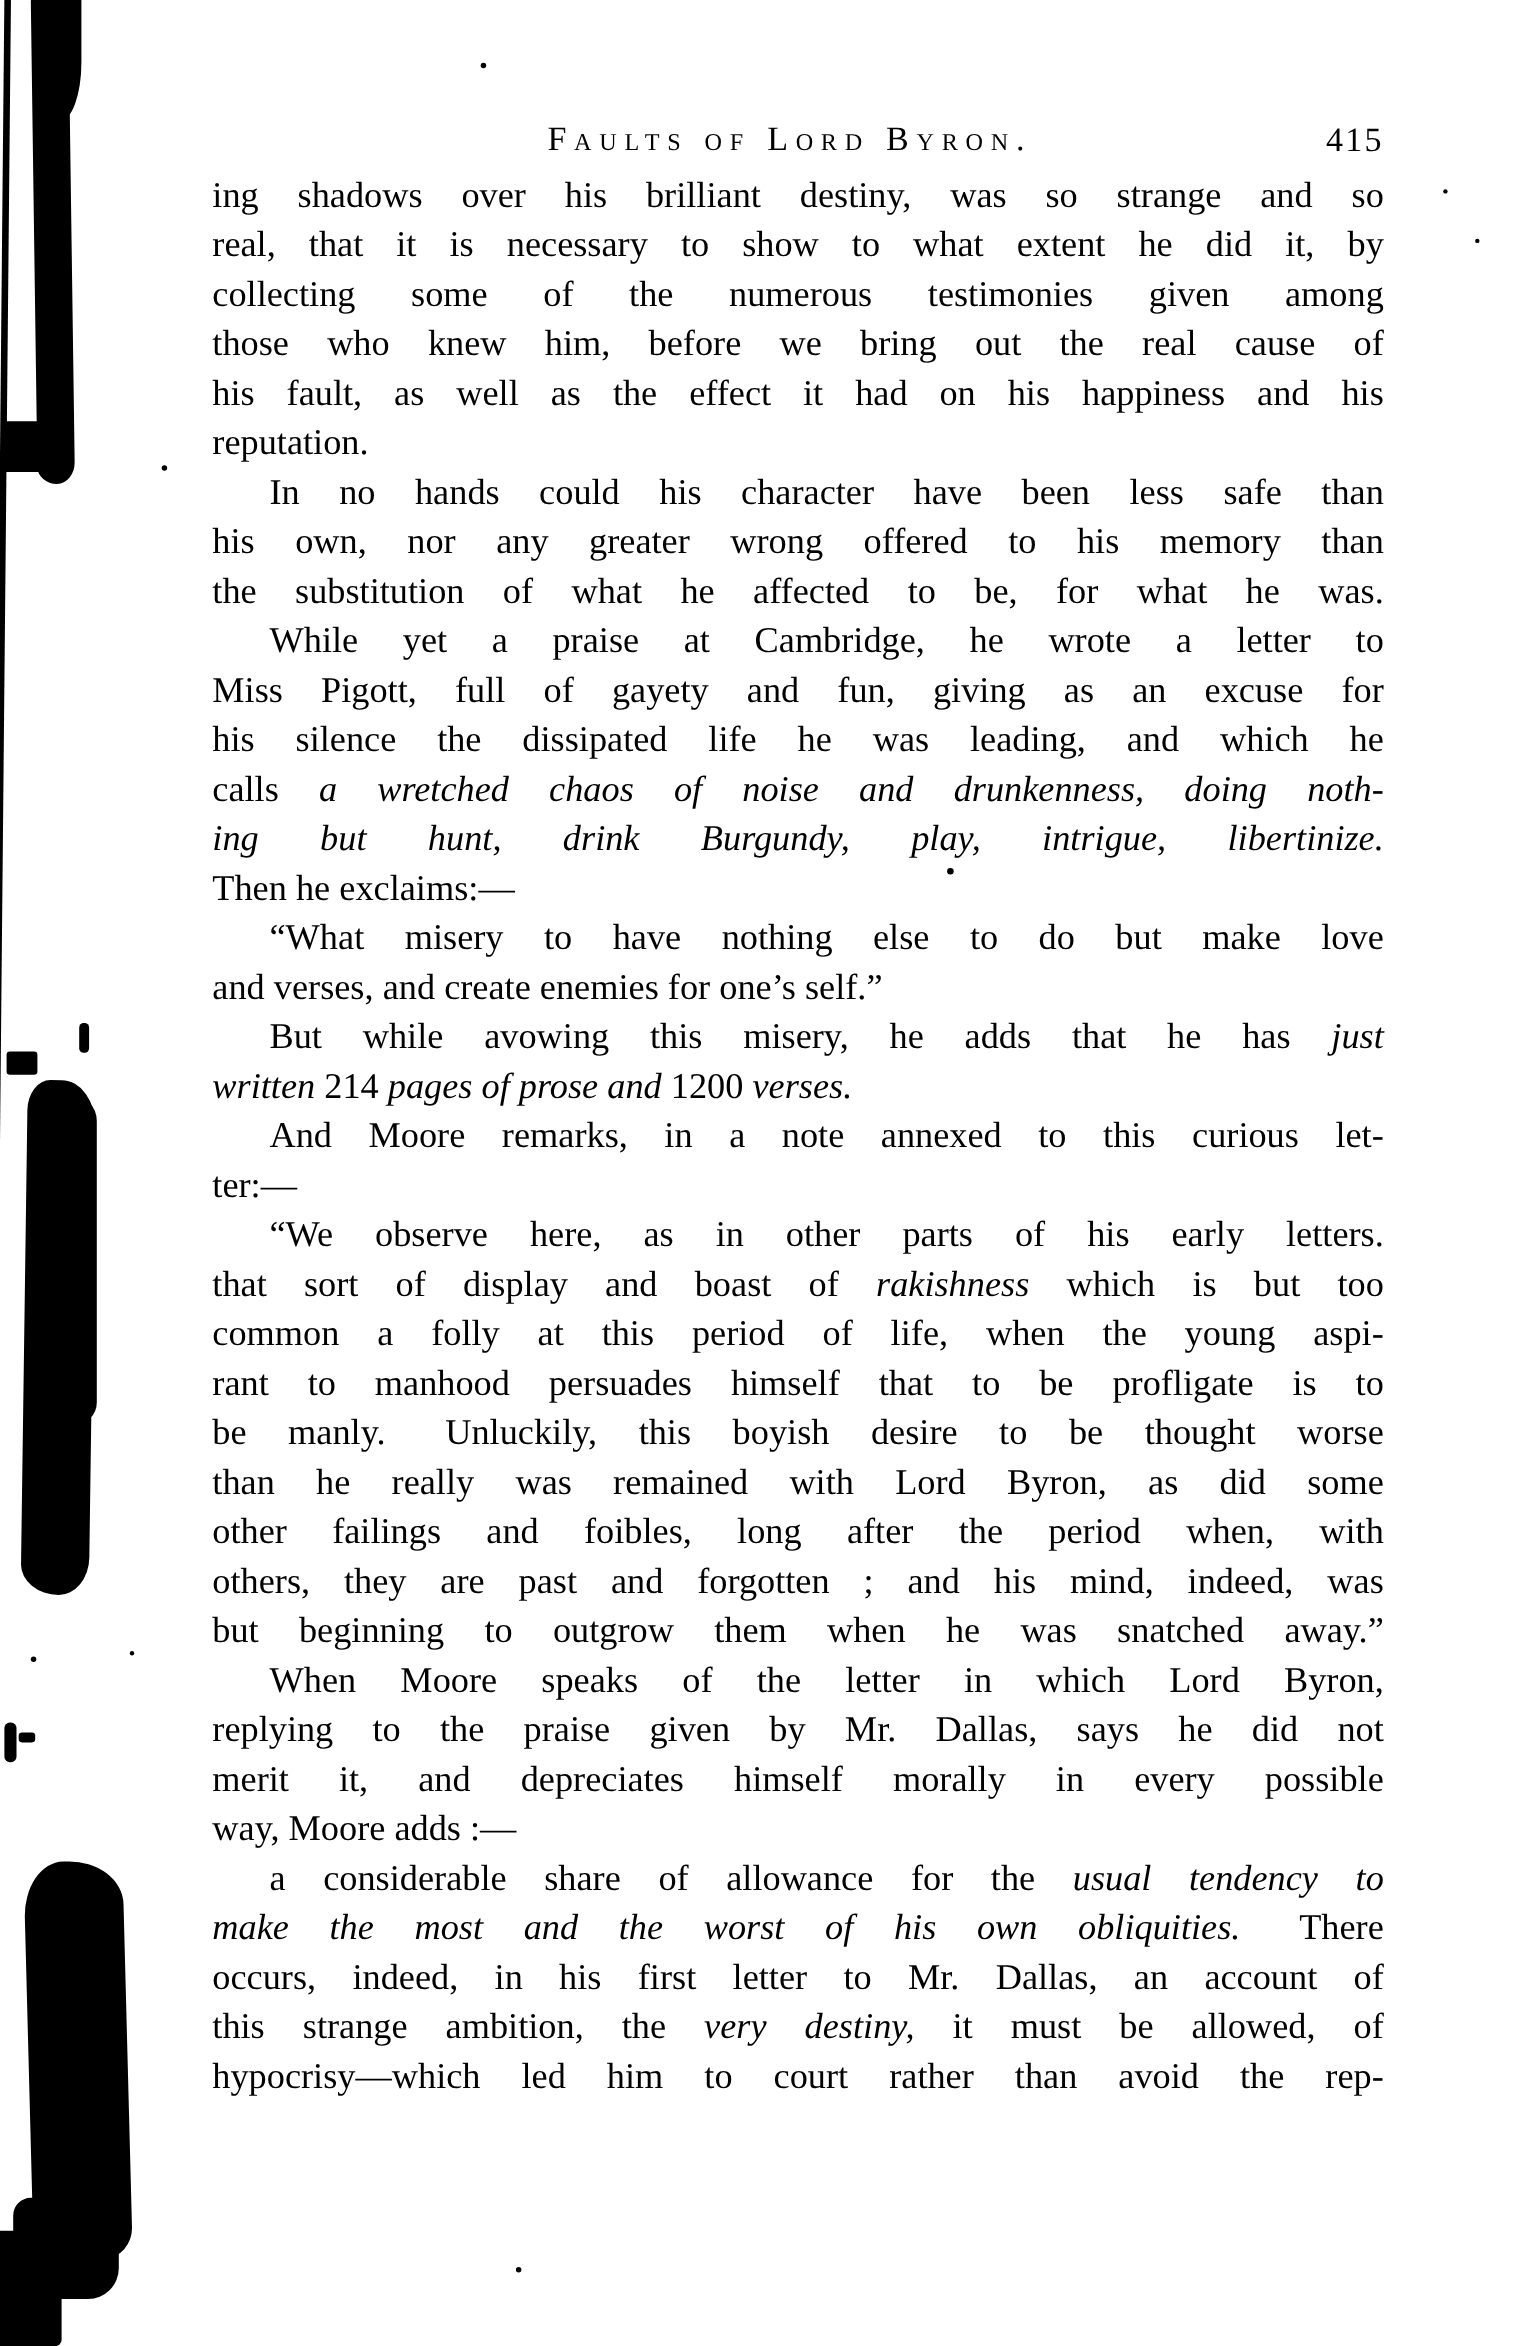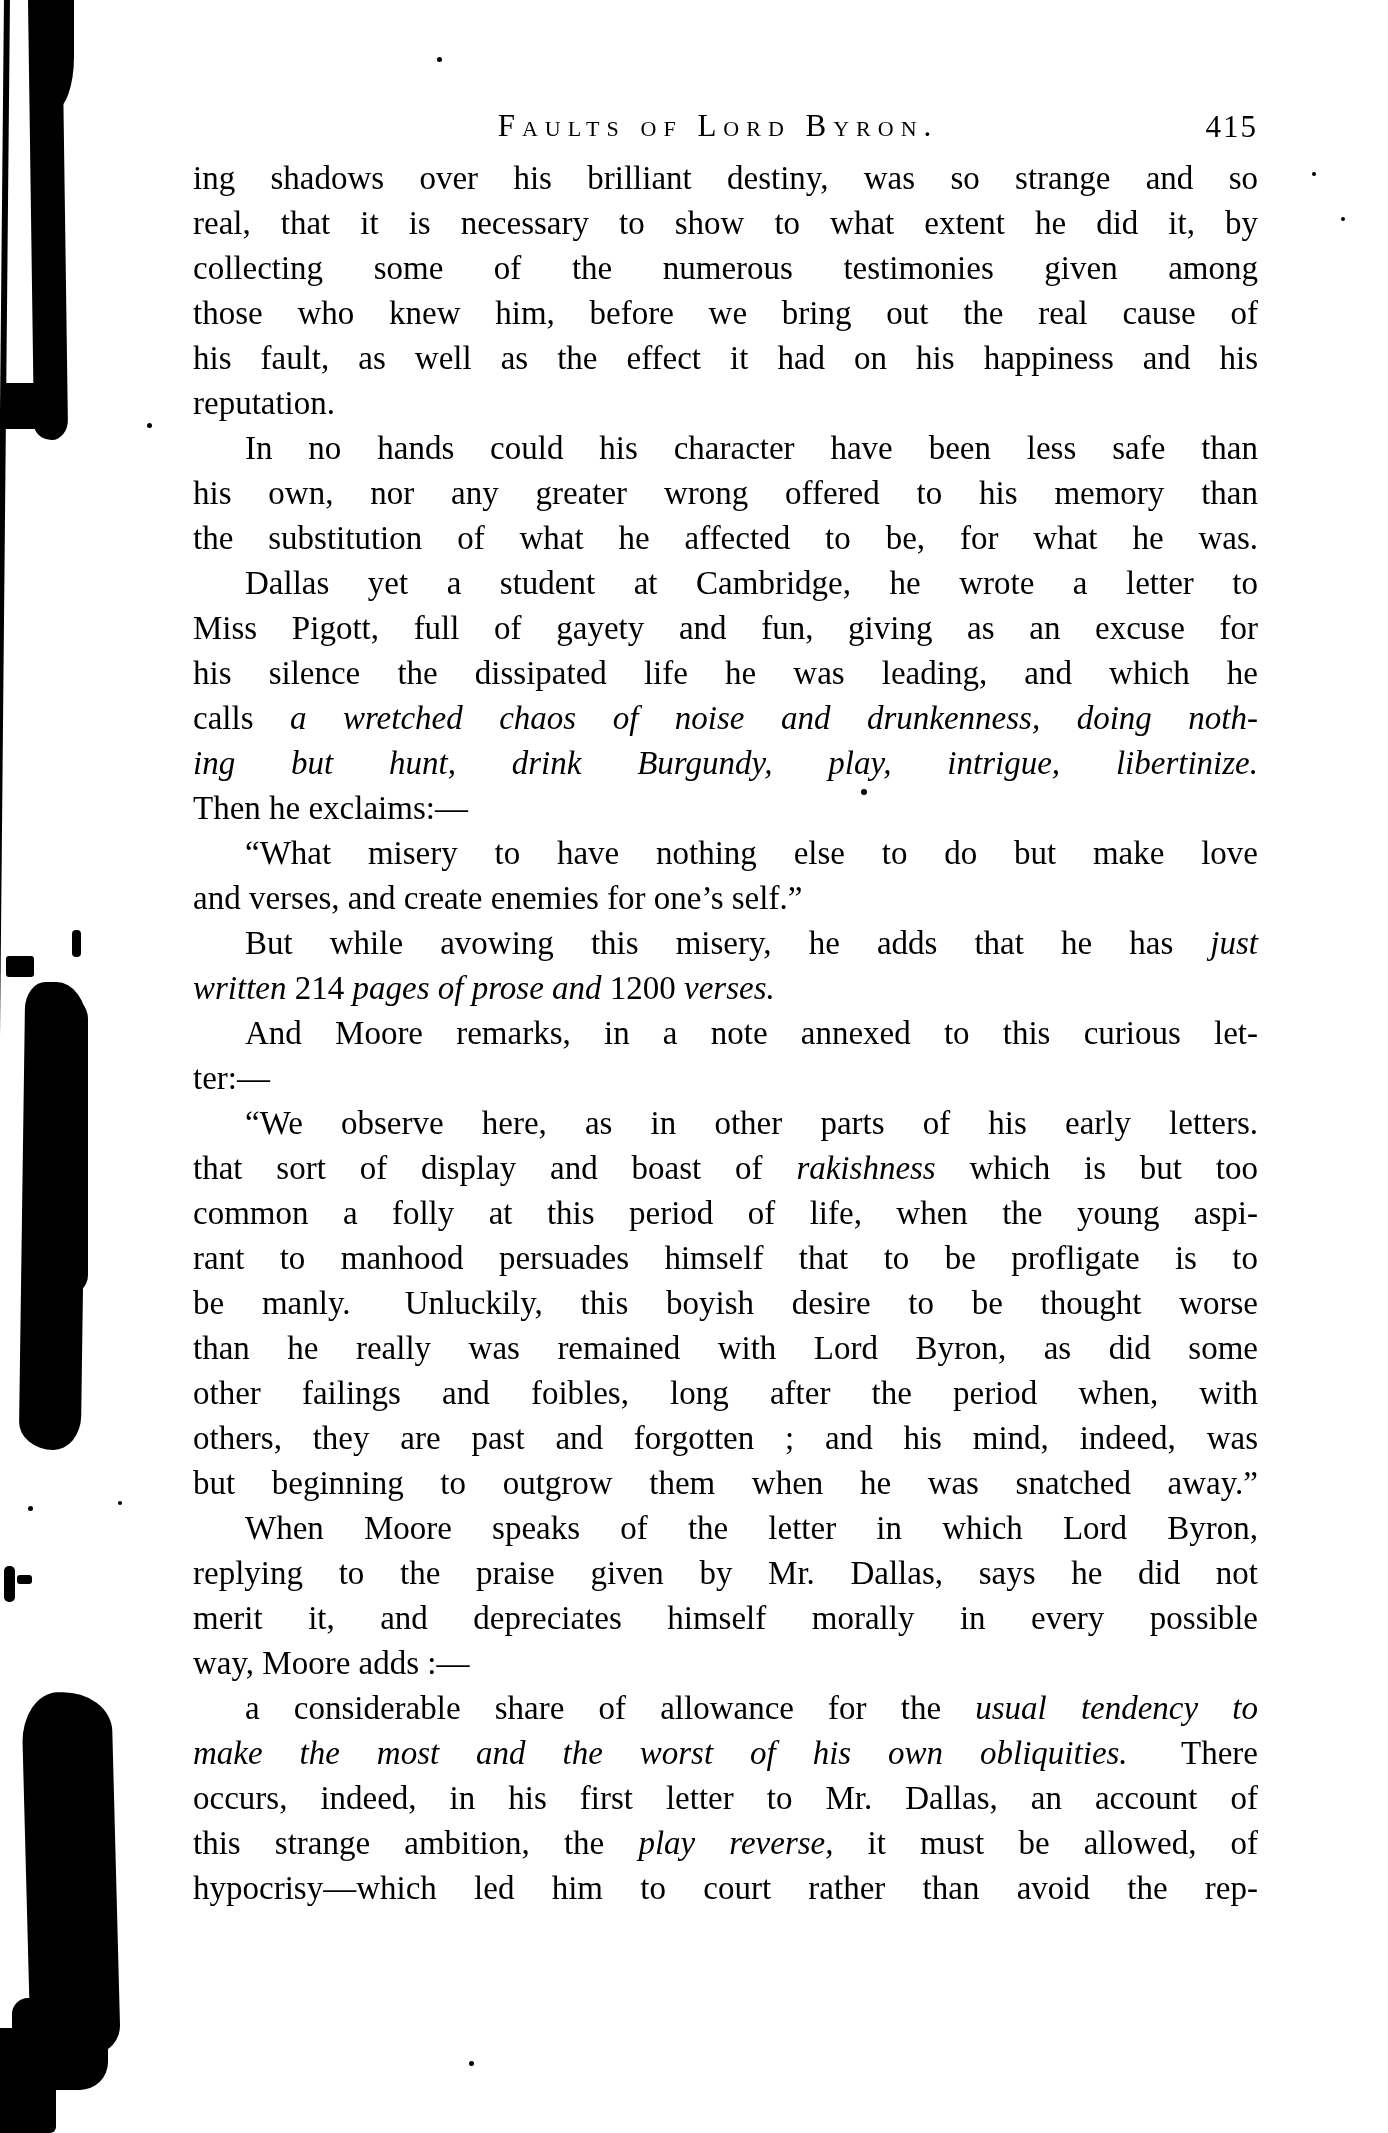--- a/index.html
+++ b/index.html
@@ -109,21 +109,21 @@
         <div class="line fill"><span>those who knew him, before we bring out the real cause of</span></div>
         <div class="line fill"><span>his fault, as well as the effect it had on his happiness and his</span></div>
         <div class="line"><span>reputation.</span></div>
       </div>
       <div class="paragraph indent">
         <div class="line fill"><span>In no hands could his character have been less safe than</span></div>
         <div class="line fill"><span>his own, nor any greater wrong offered to his memory than</span></div>
         <div class="line fill"><span>the substitution of what he affected to be, for what he was.</span></div>
       </div>
       <div class="paragraph indent">
-        <div class="line fill"><span>Dallas yet a student at Cambridge, he wrote a letter to</span></div>
+        <div class="line fill"><span>While yet a praise at Cambridge, he wrote a letter to</span></div>
         <div class="line fill"><span>Miss Pigott, full of gayety and fun, giving as an excuse for</span></div>
         <div class="line fill"><span>his silence the dissipated life he was leading, and which he</span></div>
         <div class="line fill"><span>calls </span><em>a wretched chaos of noise and drunkenness, doing noth-</em></div>
         <div class="line fill"><em>ing but hunt, drink Burgundy, play, intrigue, libertinize.</em></div>
         <div class="line"><span>Then he exclaims:—</span></div>
       </div>
       <div class="paragraph indent">
         <div class="line fill"><span>“What misery to have nothing else to do but make love</span></div>
         <div class="line"><span>and verses, and create enemies for one’s self.”</span></div>
       </div>
@@ -149,18 +149,18 @@
       <div class="paragraph indent">
         <div class="line fill"><span>When Moore speaks of the letter in which Lord Byron,</span></div>
         <div class="line fill"><span>replying to the praise given by Mr. Dallas, says he did not</span></div>
         <div class="line fill"><span>merit it, and depreciates himself morally in every possible</span></div>
         <div class="line"><span>way, Moore adds :—</span></div>
       </div>
       <div class="paragraph indent">
         <div class="line fill"><span>a considerable share of allowance for the </span><em>usual tendency to</em></div>
         <div class="line fill"><em>make the most and the worst of his own obliquities.</em><span>  There</span></div>
         <div class="line fill"><span>occurs, indeed, in his first letter to Mr. Dallas, an account of</span></div>
-        <div class="line fill"><span>this strange ambition, the </span><em>play reverse,</em><span> it must be allowed, of</span></div>
+        <div class="line fill"><span>this strange ambition, the </span><em>very destiny,</em><span> it must be allowed, of</span></div>
         <div class="line fill"><span>hypocrisy—which led him to court rather than avoid the rep-</span></div>
       </div>
     </div>
 
 </div>
 
 </body></html>

